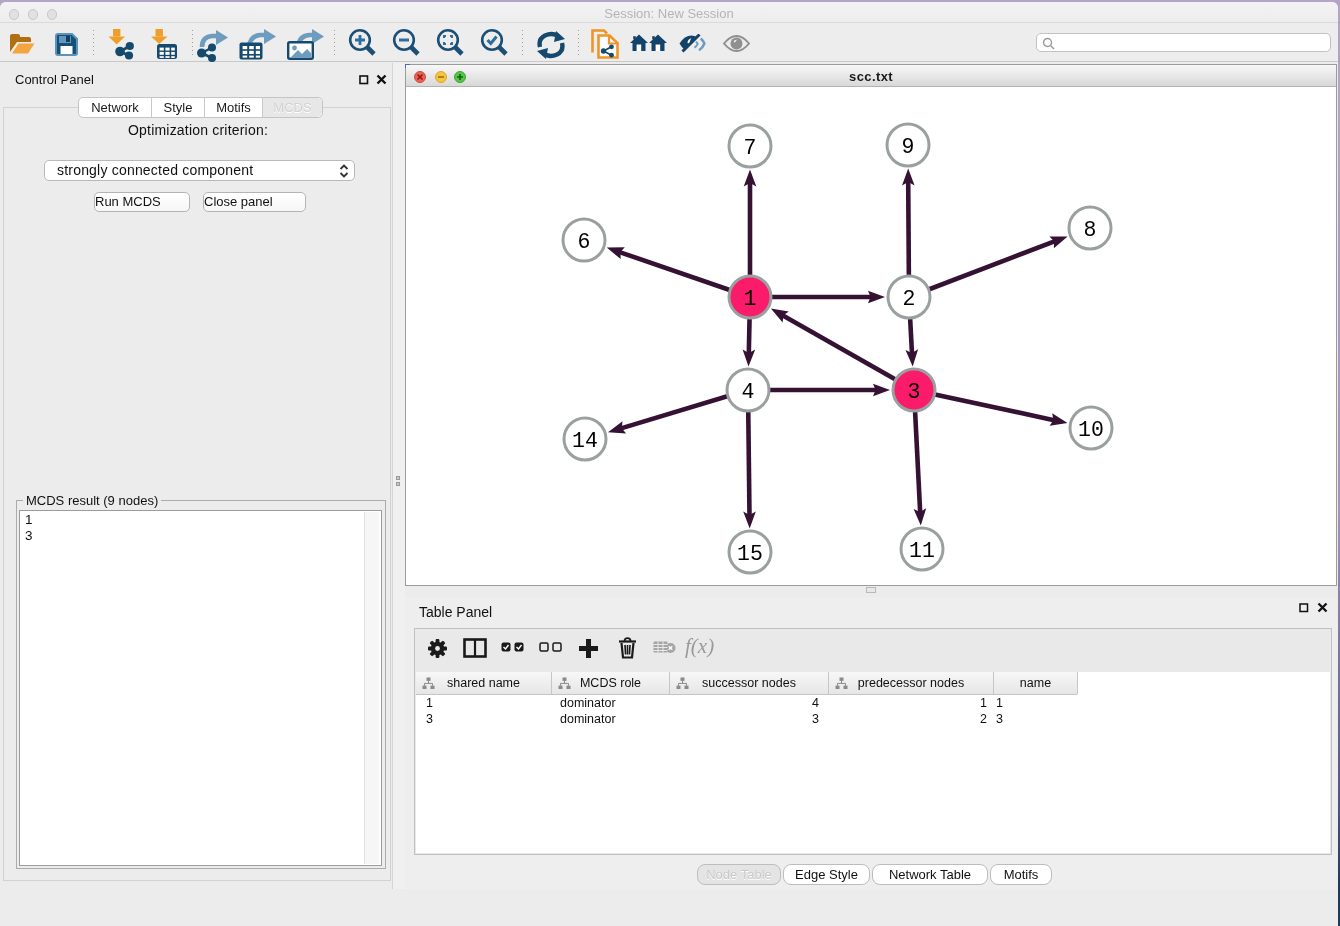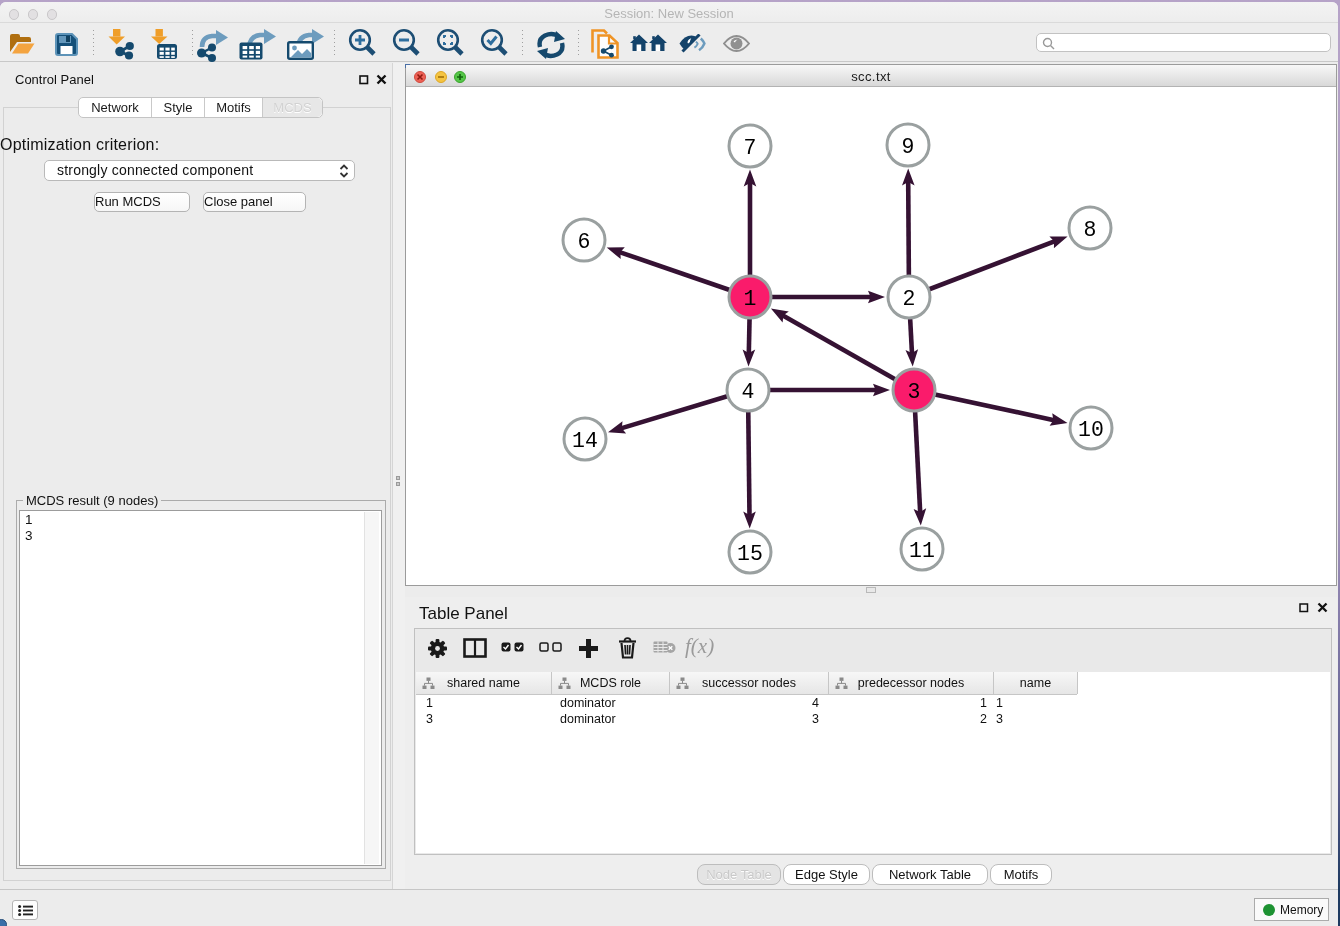--- a/index.html
+++ b/index.html
@@ -10,37 +10,37 @@
 .wtitle{position:absolute;top:4px;left:0;width:100%;text-align:center;font-size:13px;color:#b5b5b5}
 .toolbar{position:absolute;left:0;top:21px;width:100%;height:39px;background:#ededed;border-bottom:1px solid #c8c8c8}
 .tsep{position:absolute;top:7px;height:26px;width:1px;background-image:linear-gradient(#9f9f9f 1px,transparent 1px);background-size:1px 4px}
 .searchbox{position:absolute;left:1036px;top:10px;width:295px;height:19px;background:#fff;border:1px solid #c2c2c2;border-radius:5px}
 
 .cp-title{position:absolute;left:15px;top:70px;font-size:13px;color:#111}
 .cpframe{position:absolute;left:3px;top:105px;width:388px;height:774px;border:1px solid #d2d2d2;background:#ececec}
 .tabs{position:absolute;left:78px;top:95px;width:245px;height:21px;background:#fff;border:1px solid #c4c4c4;border-radius:5px;display:flex}
 .tab{flex:0 0 auto;text-align:center;font-size:13px;color:#1a1a1a;line-height:19px;border-right:1px solid #c9c9c9}
 .tabsel{background:#e7e7e7;color:#d2d2d2;border-right:none;border-radius:0 5px 5px 0;text-shadow:0 1px 0 #fff}
-.cp-opt{position:absolute;left:0px;top:134px;width:396px;font-size:16px;letter-spacing:0.2px;color:#111}
+.cp-opt{position:absolute;left:0px;top:120px;width:396px;text-align:center;font-size:14px;letter-spacing:0.2px;color:#111}
 .combo{position:absolute;left:44px;top:158px;width:311px;height:21px;background:#fff;border:1px solid #b9b9b9;border-radius:5px;font-size:14px;letter-spacing:0.2px;color:#111;line-height:19px;padding-left:12px}
 .btn{position:absolute;height:20px;background:linear-gradient(#ffffff,#f6f6f6);border:1px solid #b4b4b4;border-radius:5px;font-size:13px;color:#111;text-align:left;line-height:18px}
 .grpbox{position:absolute;left:16px;top:498px;width:370px;height:369px;border:1px solid #ababab}
 .grplabel{position:absolute;left:6px;top:-8px;background:#ececec;padding:0 3px;font-size:13px;color:#111}
 .grpwhite{position:absolute;left:2px;top:9px;right:3px;bottom:2px;background:#fff;border:1px solid #9c9c9c}
 .scrtrack{position:absolute;right:2px;top:1px;width:15px;bottom:1px;background:#f6f6f6;border-left:1px solid #e2e2e2}
 
 .vsplit{position:absolute;left:392px;top:61px;width:13px;height:826px;background:#f0f0f0;border-left:1px solid #d5d5d5}
 
 .netwin{position:absolute;left:405px;top:62px;width:932px;height:522px;border:1px solid #9b9b9b;background:#fff}
 .nettitle{position:absolute;left:0;top:0;width:100%;height:22px;background:linear-gradient(#f8f8f8,#d8d8d8);border-bottom:1px solid #b3b3b3}
 .mac{position:absolute;top:5.5px;width:12px;height:12px;border-radius:50%}
-.nt-text{position:absolute;top:4px;width:100%;text-align:center;font-size:13px;font-weight:normal;color:#1a1a1a}
+.nt-text{position:absolute;top:4px;width:100%;text-align:center;font-size:13px;font-weight:bold;color:#1a1a1a}
 
 .tablepanel{position:absolute;left:405px;top:595px;width:932px;height:292px;background:#eeeeee}
-.tp-title{position:absolute;left:14px;top:7px;font-size:17px;color:#111}
+.tp-title{position:absolute;left:14px;top:7px;font-size:14px;color:#111}
 .tp-box{position:absolute;left:9px;top:31px;width:918px;height:227px;border:1px solid #c0c0c0;background:#e9e9e9}
 .tbl-white{position:absolute;left:1px;top:43px;right:1px;bottom:1px;background:#fff}
 .thead{position:absolute;left:1px;top:43px;width:661px;height:23px;background:linear-gradient(#f7f7f7,#e6e6e6);border-bottom:1px solid #c6c6c6}
 .th{position:absolute;top:0;height:100%;border-right:1px solid #c6c6c6;font-size:12.5px;color:#111;text-align:center;line-height:23px}
 .hico{position:absolute;left:6px;top:5px}
 .tr{position:absolute;font-size:12.5px;color:#111;height:17px;line-height:17px}
 .btab{position:absolute;top:267px;height:21px;border:1px solid #bdbdbd;background:#fff;font-size:13px;color:#111;text-align:center;line-height:19px;border-radius:8px}
 
 .statusbar{position:absolute;left:0;top:887px;width:100%;height:37px;background:#ececec;border-top:1px solid #c6c6c6}
 </style></head><body>
@@ -429,34 +429,13 @@
   <div class="tr" style="left:145px;top:82px">dominator</div>
   <div class="tr" style="left:254px;top:82px;width:150px;text-align:right">3</div>
   <div class="tr" style="left:413px;top:82px;width:159px;text-align:right">2</div>
   <div class="tr" style="left:581px;top:82px">3</div>
  </div>
  <div class="btab" style="left:292px;width:84px;background:#e4e4e4;color:#c9c9c9;text-shadow:0 1px 0 #fff">Node Table</div>
  <div class="btab" style="left:378px;width:87px">Edge Style</div>
  <div class="btab" style="left:467px;width:116px">Network Table</div>
  <div class="btab" style="left:585px;width:62px">Motifs</div>
 </div>
-<div class="statusbar">
- <div class="abs" style="left:-4px;top:29px;width:11px;height:11px;border-radius:50%;background:#3a6ea8;border:1px solid #244c78"></div>
- <div class="abs" style="left:12px;top:10px;width:26px;height:20px;background:#fdfdfd;border:1px solid #b4b4b4;border-radius:3px">
-  <svg class="abs" style="left:5px;top:4px" width="15" height="11" viewBox="0 0 15 11">
-   <g fill="#222">
-            <circle cx="1.6" cy="1.6" r="1.5"></circle>
-            <circle cx="1.6" cy="5.5" r="1.5"></circle>
-            <circle cx="1.6" cy="9.4" r="1.5"></circle>
-          </g>
-   <g stroke="#222" stroke-width="1.9">
-            <line x1="5" y1="1.6" x2="15" y2="1.6"></line>
-            <line x1="5" y1="5.5" x2="15" y2="5.5"></line>
-            <line x1="5" y1="9.4" x2="15" y2="9.4"></line>
-          </g>
-  </svg>
- </div>
- <div class="abs" style="left:1254px;top:8px;width:75px;height:23px;background:#fafafa;border:1px solid #ababab;font-size:12px;color:#111">
-  <div class="abs" style="left:8px;top:5px;width:12px;height:12px;border-radius:50%;background:#1d9232"></div>
-  <div class="abs" style="left:25px;top:4px">Memory</div>
- </div>
-</div>
 </div>
 
 </body></html>

